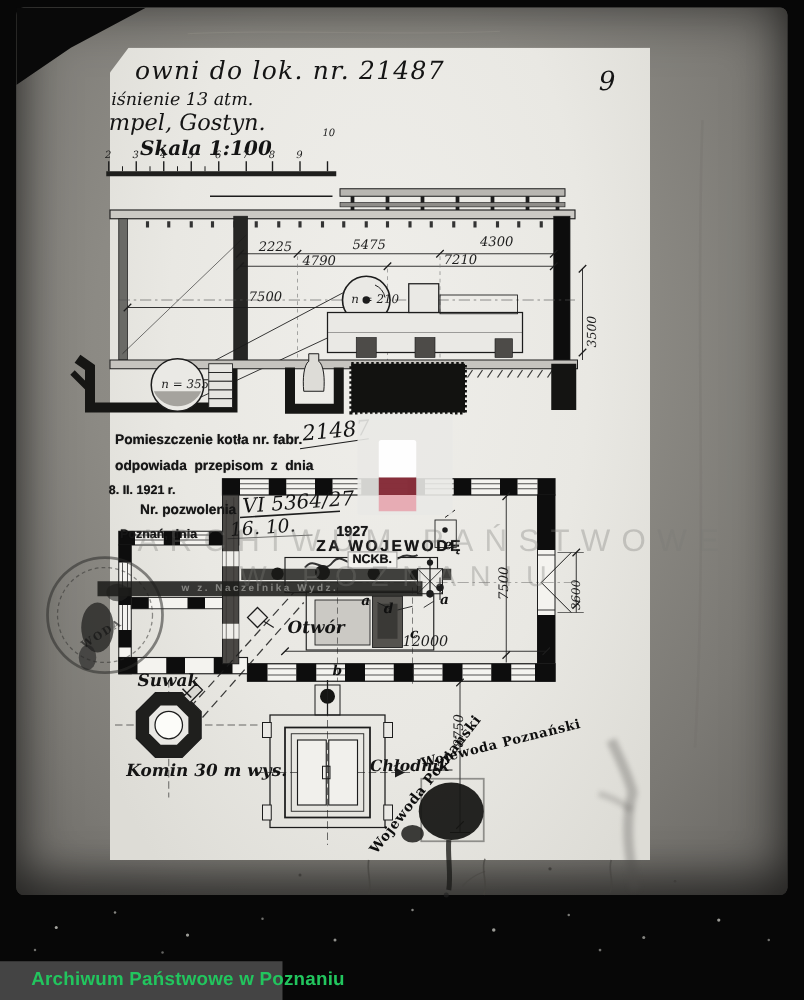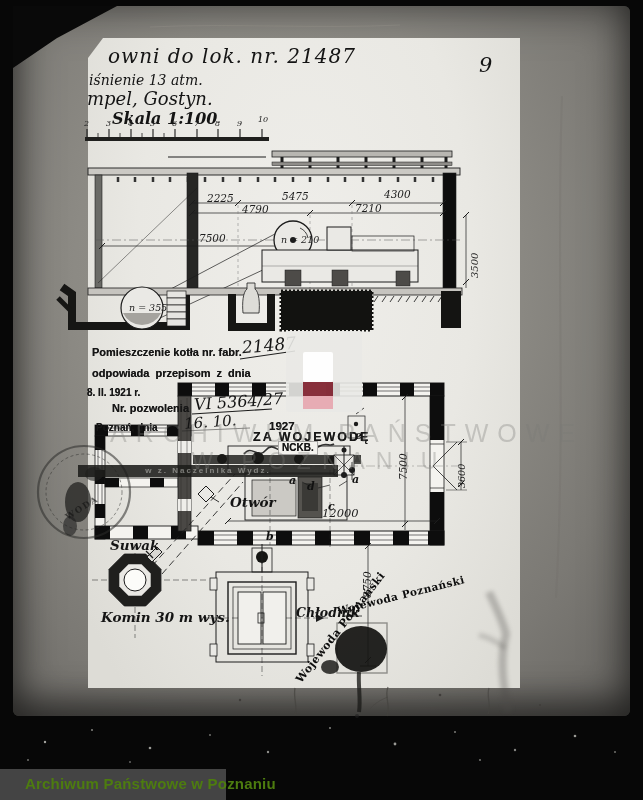--- a/index.html
+++ b/index.html
@@ -28,21 +28,21 @@
   .tick{font-family:"DejaVu Serif",serif;font-style:italic;font-size:8px;color:#1b1b1b;line-height:1;}
   .smudge{background:rgba(28,28,26,.88);color:rgba(244,244,238,.42);font-size:8px;font-weight:700;
           letter-spacing:2px;padding:1px 6px;white-space:nowrap;line-height:1.2;}
   .chip{background:#f3f2ee;padding:1px 3px;border:.5px solid rgba(60,60,60,.4);}
   
   .wm-sq{border-radius:2px;}
   .wm-text{font-family:"Liberation Sans",sans-serif;color:rgba(120,120,118,.33);text-align:center;
            white-space:nowrap;line-height:1;}
   
   .bar{left:0;top:769px;width:226px;height:31px;background:rgba(72,72,72,.95);}
-  .bar-label{left:25px;top:776px;font-size:15px;font-weight:600;color:#4d7c0f;letter-spacing:.2px;white-space:nowrap;line-height:1;}
+  .bar-label{left:25px;top:776px;font-size:15px;font-weight:600;color:#22c55e;letter-spacing:.2px;white-space:nowrap;line-height:1;}
 </style>
 </head>
 <body>
 
 <div class="abs backing"></div>
 <div class="abs corner-blob"></div>
 <div class="abs paper"></div>
 
 <svg class="abs art" width="643" height="800" viewBox="0 0 643 800">
   <defs>
@@ -300,21 +300,21 @@
 <div class="abs hw" style="left:112px;top:111px;font-size:16px;font-weight:700;">Skala 1:100</div>
 
 <span class="abs tick" style="left:84px;top:120px;">2</span>
 <span class="abs tick" style="left:106px;top:120px;">3</span>
 <span class="abs tick" style="left:128px;top:120px;">4</span>
 <span class="abs tick" style="left:150px;top:120px;">5</span>
 <span class="abs tick" style="left:172px;top:120px;">6</span>
 <span class="abs tick" style="left:194px;top:120px;">7</span>
 <span class="abs tick" style="left:215px;top:120px;">8</span>
 <span class="abs tick" style="left:237px;top:120px;">9</span>
-<span class="abs tick" style="left:258px;top:116px;">10</span>
+<span class="abs tick" style="left:258px;top:103px;">10</span>
 
 <div class="abs hw" style="left:479px;top:55px;font-size:21px;">9</div>
 
 <div class="abs dim" style="left:207px;top:193px;">2225</div>
 <div class="abs dim" style="left:282px;top:191px;">5475</div>
 <div class="abs dim" style="left:384px;top:189px;">4300</div>
 <div class="abs dim" style="left:242px;top:204px;">4790</div>
 <div class="abs dim" style="left:355px;top:203px;">7210</div>
 <div class="abs dim" style="left:199px;top:233px;">7500</div>
 <div class="abs dim" style="left:470px;top:278px;font-size:10px;transform:rotate(-90deg);transform-origin:0 0;">3500</div>

